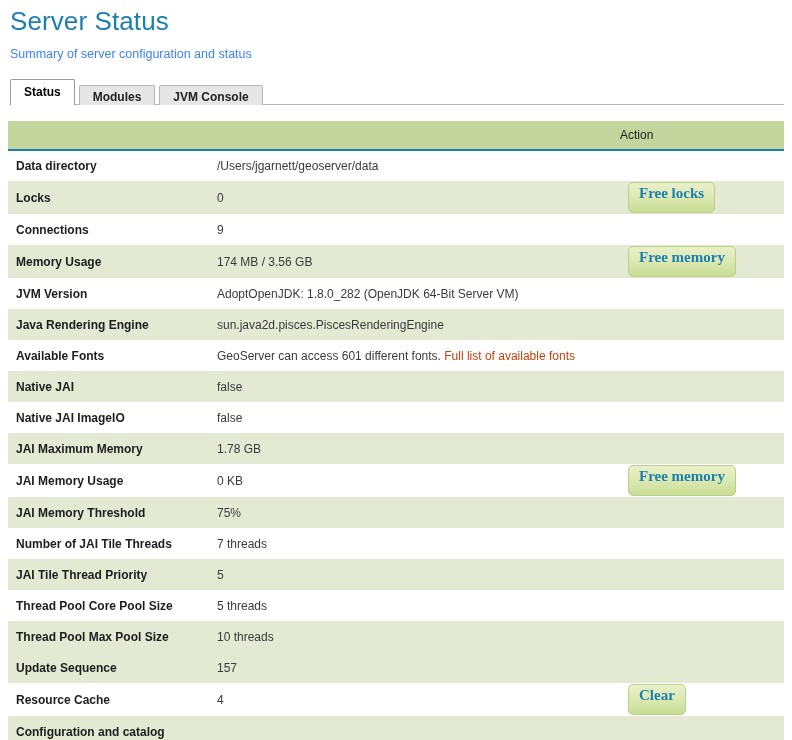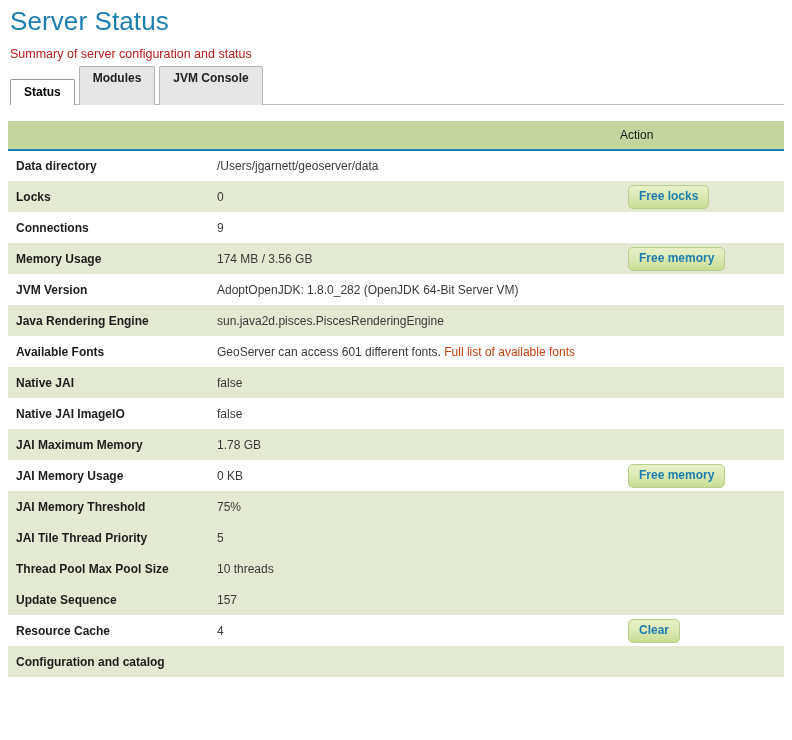--- a/index.html
+++ b/index.html
@@ -30,40 +30,40 @@
     font-weight: normal;
     line-height: 30px;
     color: #1d7eb0;
     letter-spacing: 0.1px;
   }
   .page-subtitle {
     margin: 0;
     padding: 11px 16px 0 10px;
     font-size: 12.5px;
     line-height: 15px;
-    color: #b91c1c;
+    color: #3b82f6;
   }
 
   
   .tabs-wrap {
     position: relative;
     margin-top: 16px;
     padding-left: 10px;
     height: 27px;
   }
   .tabs {
     display: flex;
     align-items: flex-end;
     height: 27px;
     position: relative;
     z-index: 2;
   }
   .tab {
     box-sizing: border-box;
-    height: 39px;
+    height: 20px;
     line-height: 23px;
     padding: 0 13px;
     margin-right: 4px;
     font-size: 12px;
     font-weight: bold;
     color: #222222;
     background: #e6e6e6;
     border: 1px solid #b4b4b4;
     border-bottom: none;
     border-radius: 2px 2px 0 0;
@@ -137,23 +137,23 @@
   }
   a.inline-link {
     color: #c2410c;
     text-decoration: none;
   }
 
   
   .btn {
     display: inline-block;
     box-sizing: border-box;
-    padding: 4px 10px 5px 10px;
-    font-family: Liberation Sans, sans-serif;
-    font-size: 12px;
+    padding: 4px 10px 12px 10px;
+    font-family: Liberation Serif, serif;
+    font-size: 15px;
     font-weight: bold;
     color: #1d7eb0;
     background: linear-gradient(to bottom, #e8f0c8 0%, #ddeab5 45%, #c8dd93 100%);
     border: 1px solid #b9cf8d;
     border-radius: 5px;
     cursor: pointer;
     white-space: nowrap;
     line-height: 13px;
     text-align: center;
   }
@@ -243,23 +243,33 @@
           <tr class="odd">
             <td class="prop">JAI Memory Usage</td>
             <td class="value">0 KB</td>
             <td class="action"><button class="btn">Free memory</button></td>
           </tr>
           <tr class="even">
             <td class="prop">JAI Memory Threshold</td>
             <td class="value">75%</td>
             <td class="action"></td>
           </tr>
+          <tr class="odd">
+            <td class="prop">Number of JAI Tile Threads</td>
+            <td class="value">7 threads</td>
+            <td class="action"></td>
+          </tr>
           <tr class="even">
             <td class="prop">JAI Tile Thread Priority</td>
             <td class="value">5</td>
+            <td class="action"></td>
+          </tr>
+          <tr class="odd">
+            <td class="prop">Thread Pool Core Pool Size</td>
+            <td class="value">5 threads</td>
             <td class="action"></td>
           </tr>
           <tr class="even">
             <td class="prop">Thread Pool Max Pool Size</td>
             <td class="value">10 threads</td>
             <td class="action"></td>
           </tr>
           <tr class="even">
             <td class="prop">Update Sequence</td>
             <td class="value">157</td>

